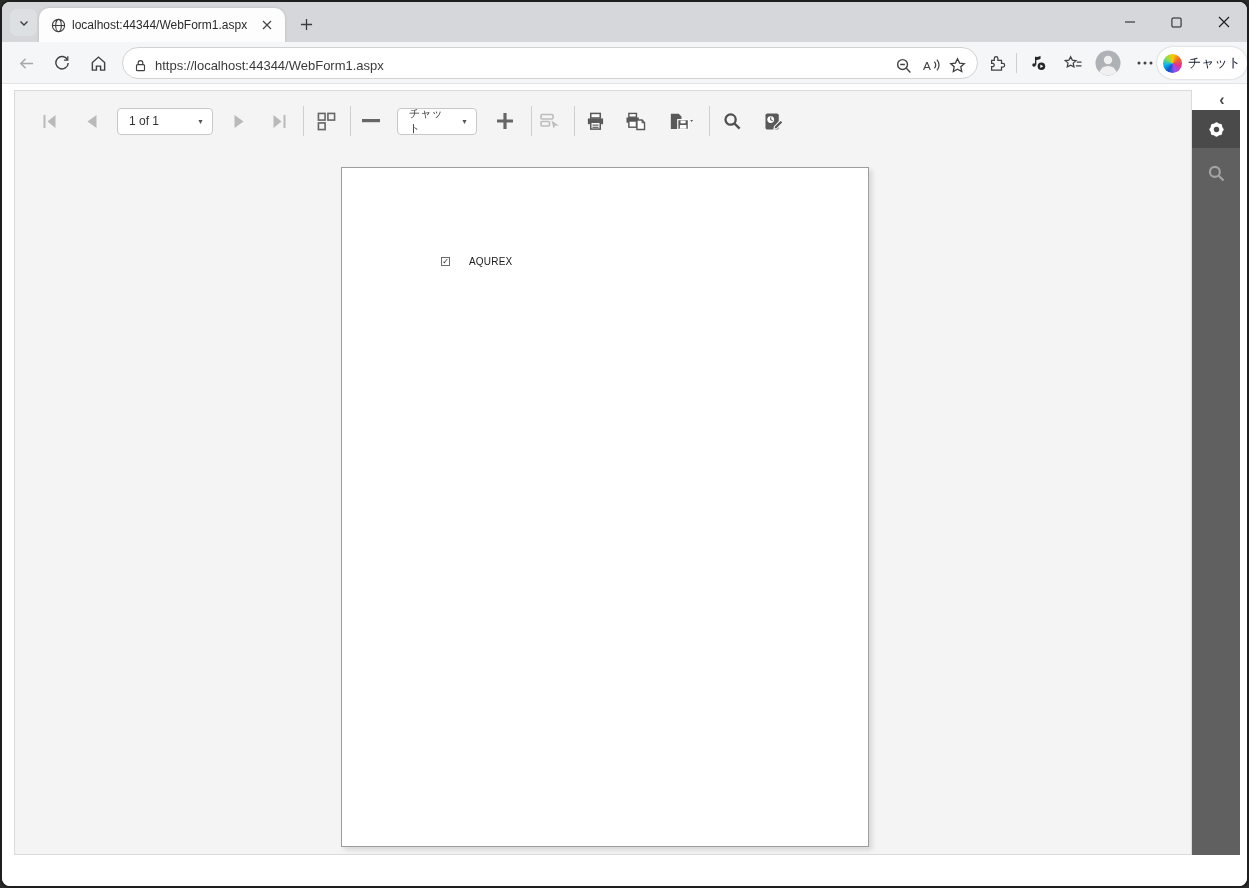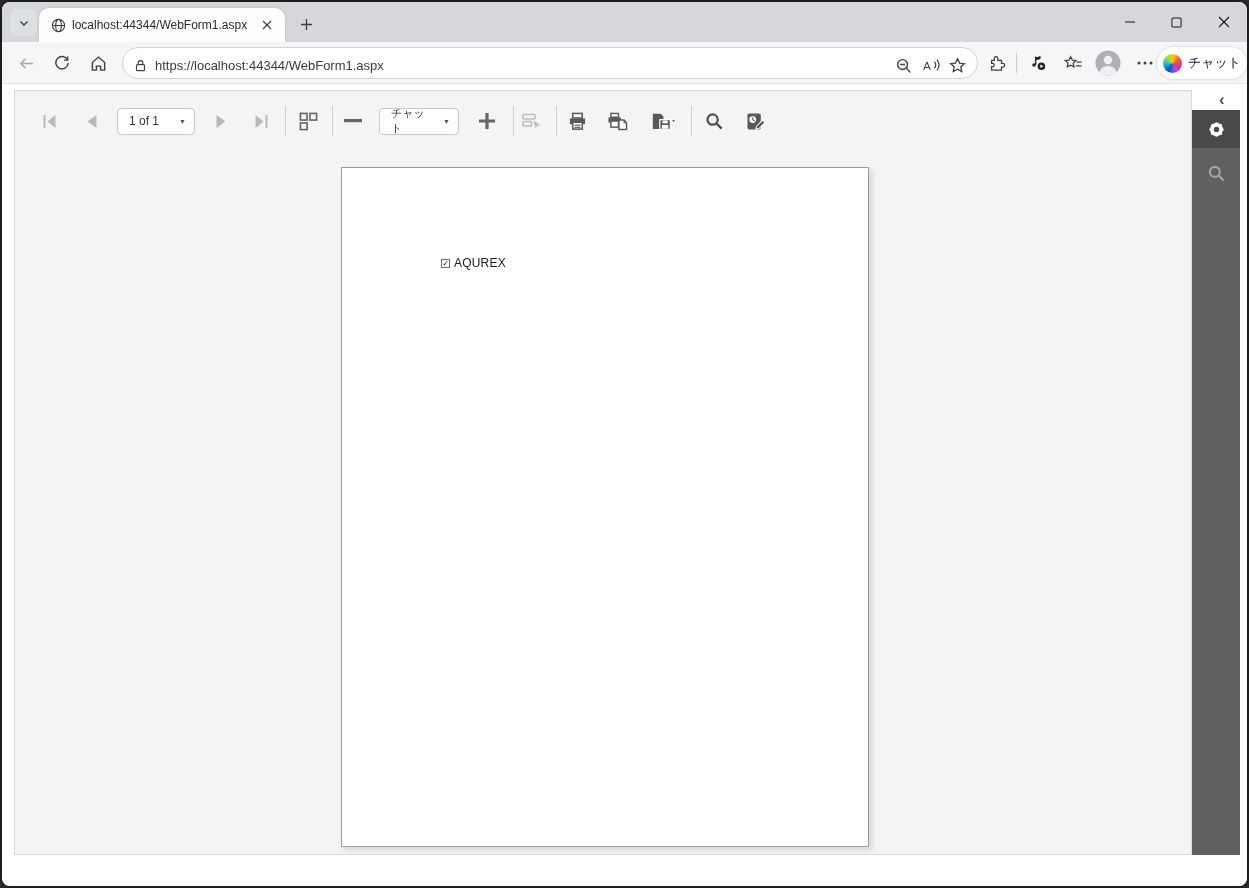--- a/index.html
+++ b/index.html
@@ -45,30 +45,30 @@
     background: #f4f4f4; border: 1px solid #dadada; }
 
   .rv-toolbar { position: absolute; left: 22px; top: 12px; height: 36px; display: flex; align-items: center; }
   .rv-btn { width: 24px; height: 24px; display: flex; align-items: center; justify-content: center; cursor: pointer; }
   .rv-btn.disabled { cursor: default; }
   .rv-sep { width: 1px; height: 30px; background: #cfcfcf; }
   .rv-select { height: 27px; background: #fff; border: 1px solid #c8c8c8; border-radius: 4px;
     display: flex; align-items: center; padding: 0 8px 0 11px; cursor: pointer; }
   .rv-select .txt { font-size: 12px; color: #333; }
   .caret { font-size: 7px; color: #555; margin-left: auto; padding-left: 10px; }
-  .page-select { width: 78px; }
+  .page-select { width: 96px; }
   .zoom-select { width: 80px; }
   .zoom-select .txt { font-size: 11px; }
 
   .doc-page { position: absolute; left: 326px; top: 76px; width: 528px; height: 680px; background: #fff;
     border: 1px solid #9d9d9d; box-shadow: 3px 3px 5px rgba(0,0,0,.12); }
   .doc-line { position: absolute; left: 99px; top: 88px; display: flex; align-items: center; }
   .doc-checkbox { width: 9px; height: 9px; border: 1px solid #6b6b6b; background: #fcfcfc;
     font-size: 8px; line-height: 7px; color: #1a1a1a; text-align: center; }
-  .doc-label { font-size: 12px; color: #1a1a1a; margin-left: 4px; letter-spacing: .2px; }
+  .doc-label { font-size: 10px; color: #1a1a1a; margin-left: 19px; letter-spacing: .2px; }
 
   .collapse-btn { position: absolute; left: 1209px; top: 5px; width: 22px; height: 22px; display: flex;
     align-items: center; justify-content: center; cursor: pointer; font-size: 16px; color: #4a4a4a; font-weight: bold; }
   .side-strip { position: absolute; left: 1190px; top: 26px; width: 48px; height: 745px; background: #606060; }
   .side-item { width: 48px; height: 38px; display: flex; align-items: center; justify-content: center; cursor: pointer; }
   .side-item.active { background: #4a4a4a; }
 
   svg { display: block; }
 </style>
 </head>

